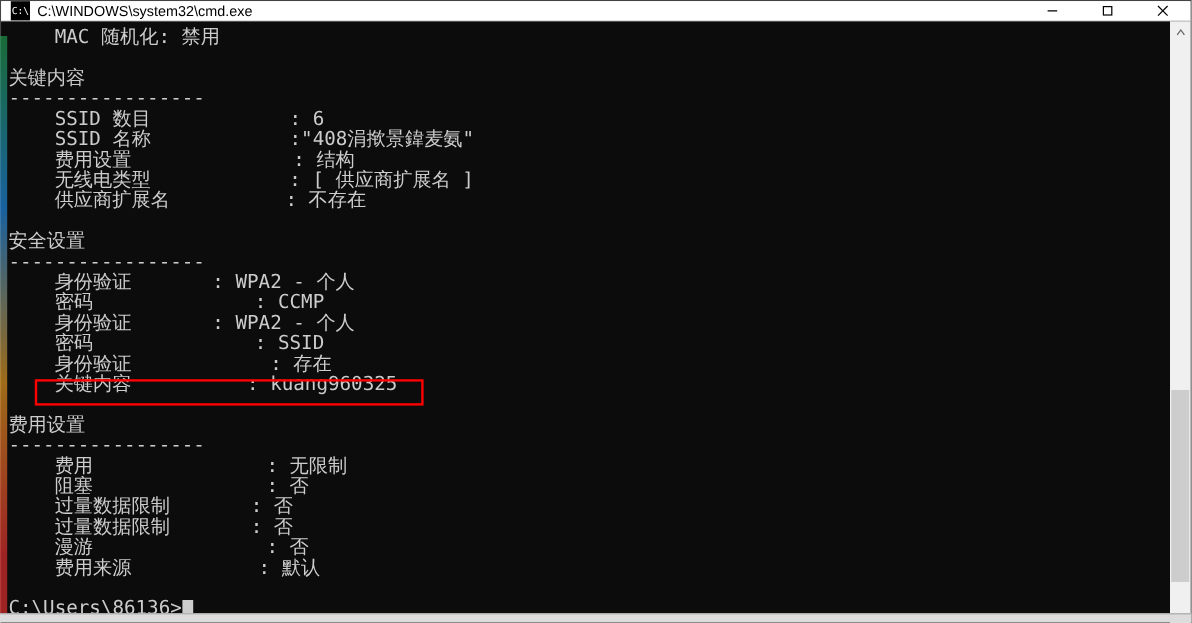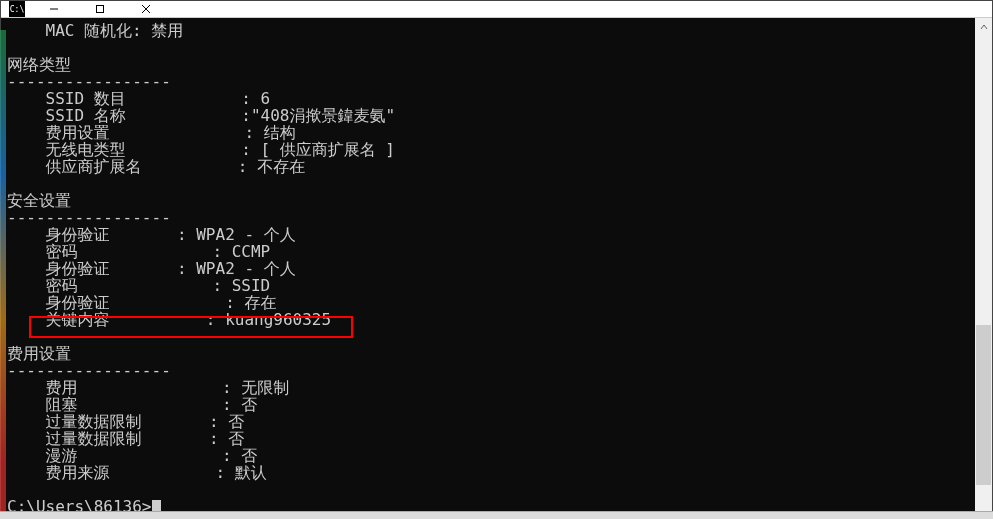--- a/index.html
+++ b/index.html
@@ -137,20 +137,21 @@
     }
   </style>
 </head>
 <body>
 
 <div class="window">
   <div class="titlebar">
     <div class="titlebar-icon">
         <span>C:\</span>
       </div>
+    <div class="titlebar-title">C:\WINDOWS\system32\cmd.exe</div>
     <div class="titlebar-buttons">
       <div class="titlebar-btn">
         <svg width="10" height="10">
             <line x1="1" y1="5" x2="9" y2="5" stroke="#000" stroke-width="1"></line>
           </svg>
       </div>
       <div class="titlebar-btn">
         <svg width="10" height="10">
             <rect x="1.5" y="1.5" width="7" height="7" fill="none" stroke="#000" stroke-width="1"></rect>
           </svg>
@@ -160,21 +161,21 @@
             <line x1="1" y1="1" x2="9" y2="9" stroke="#000" stroke-width="1"></line>
             <line x1="9" y1="1" x2="1" y2="9" stroke="#000" stroke-width="1"></line>
           </svg>
       </div>
     </div>
   </div>
 
   <div class="terminal-area">
     <div class="terminal"><span>    MAC 随机化: 禁用</span>
 <span></span>
-<span>网络类型</span>
+<span>关键内容</span>
 <span>-----------------</span>
 <span>    SSID 数目            : 6</span>
 <span>    SSID 名称            :"408涓揿景鍏麦氨"</span>
 <span>    费用设置              : 结构</span>
 <span>    无线电类型            : [ 供应商扩展名 ]</span>
 <span>    供应商扩展名          : 不存在</span>
 <span></span>
 <span>安全设置</span>
 <span>-----------------</span>
 <span>    身份验证       : WPA2 - 个人</span>

